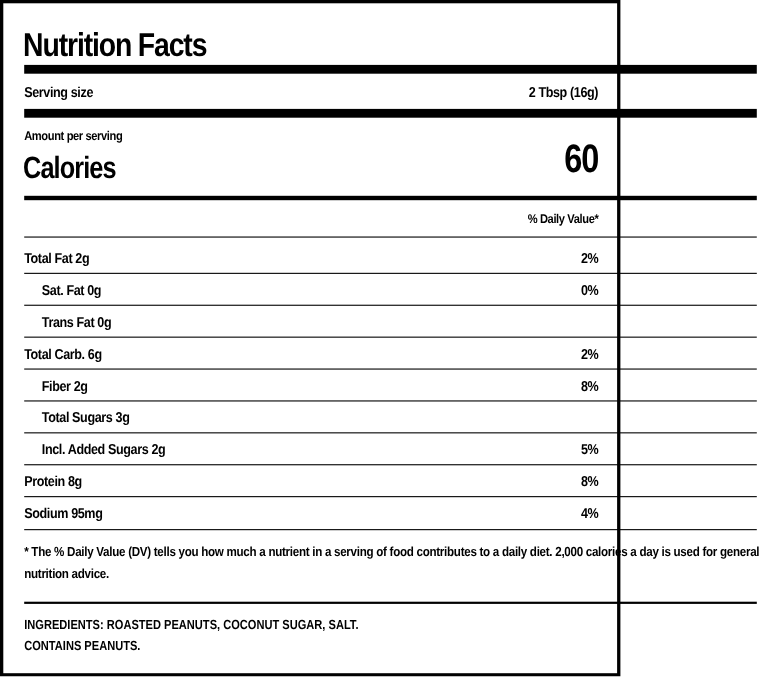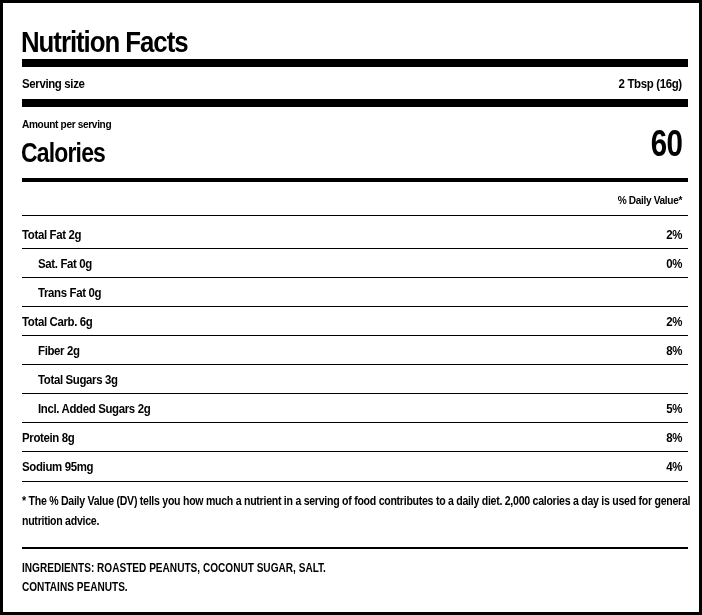--- a/index.html
+++ b/index.html
@@ -1,20 +1,20 @@
 <!DOCTYPE html>
 <html><head>
   <meta charset="utf-8">
   <style>
     html, body { margin: 0; padding: 0; background: #ffffff; }
     body { width: 702px; height: 615px; overflow: hidden; }
     .label {
       position: relative;
       box-sizing: border-box;
-      width: 702px; height: 615px;
+      width: 564px; height: 615px;
       border: 3px solid #000;
       background: #fff;
       color: #000;
       font-family: "Liberation Sans", "DejaVu Sans", sans-serif;
       font-stretch: condensed;
     }
     .abs { position: absolute; }
     .rule { position: absolute; left: 19px; width: 666px; background: #000; }
     .title {
       left: 18px; top: 22px;

